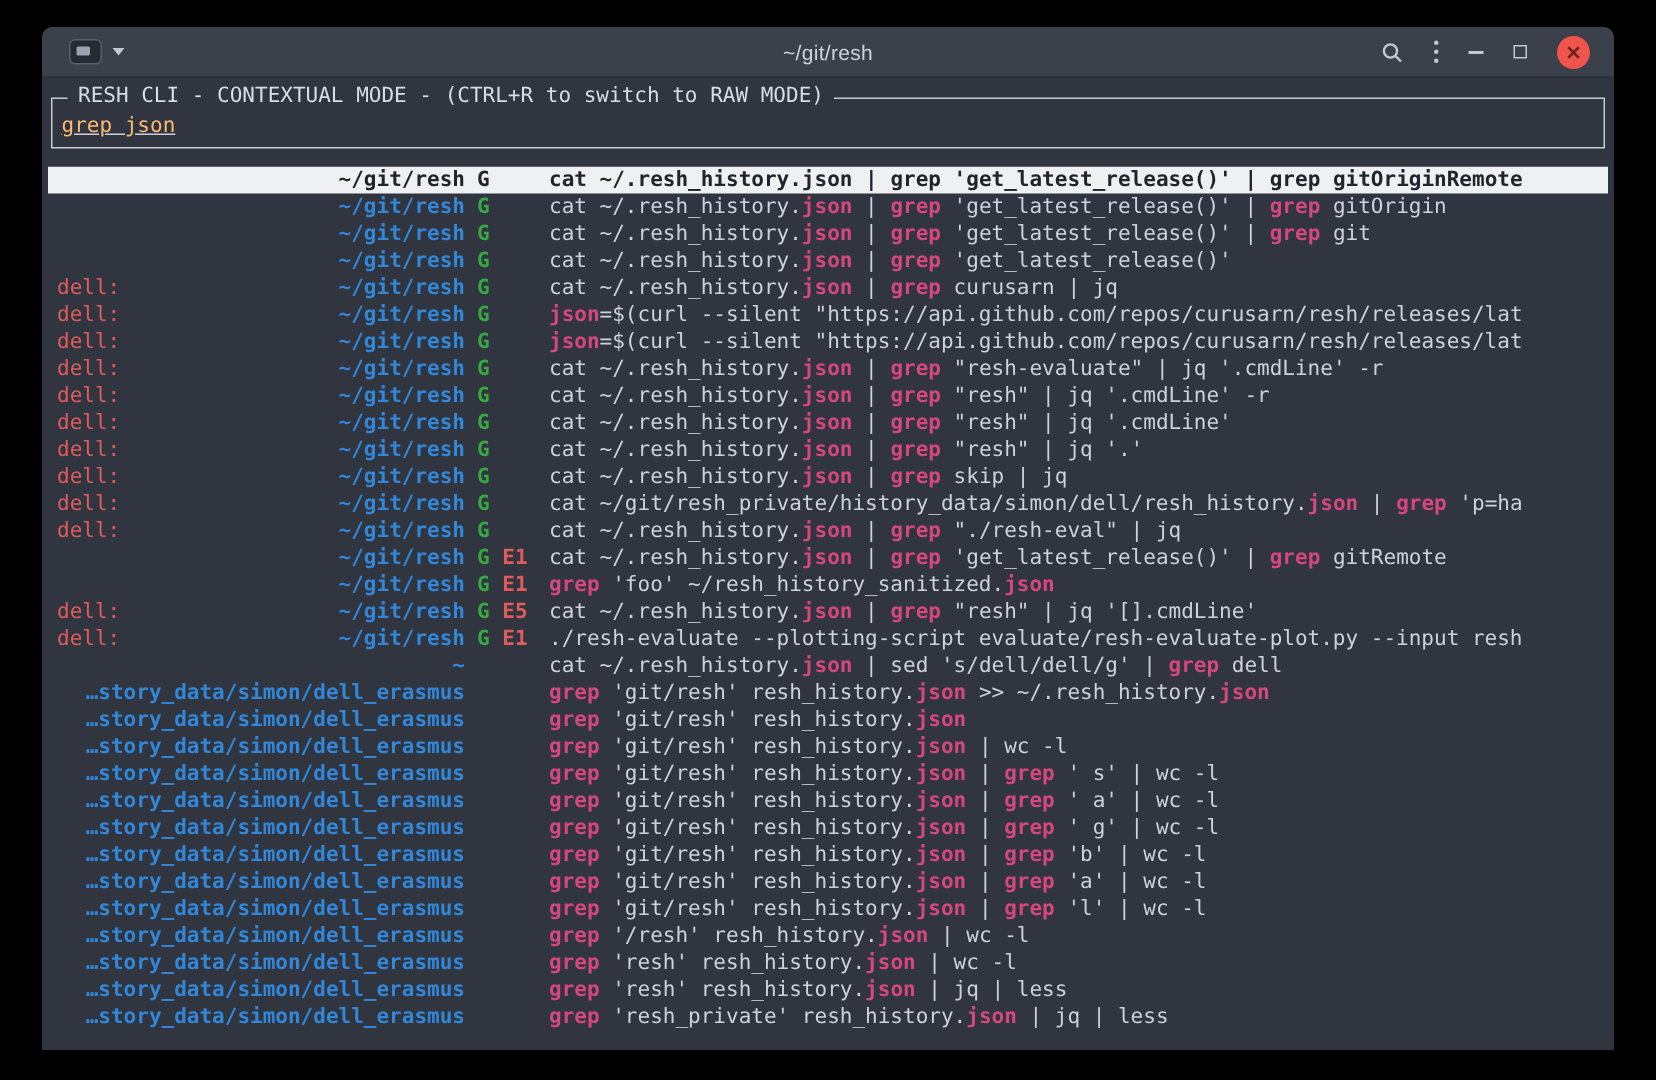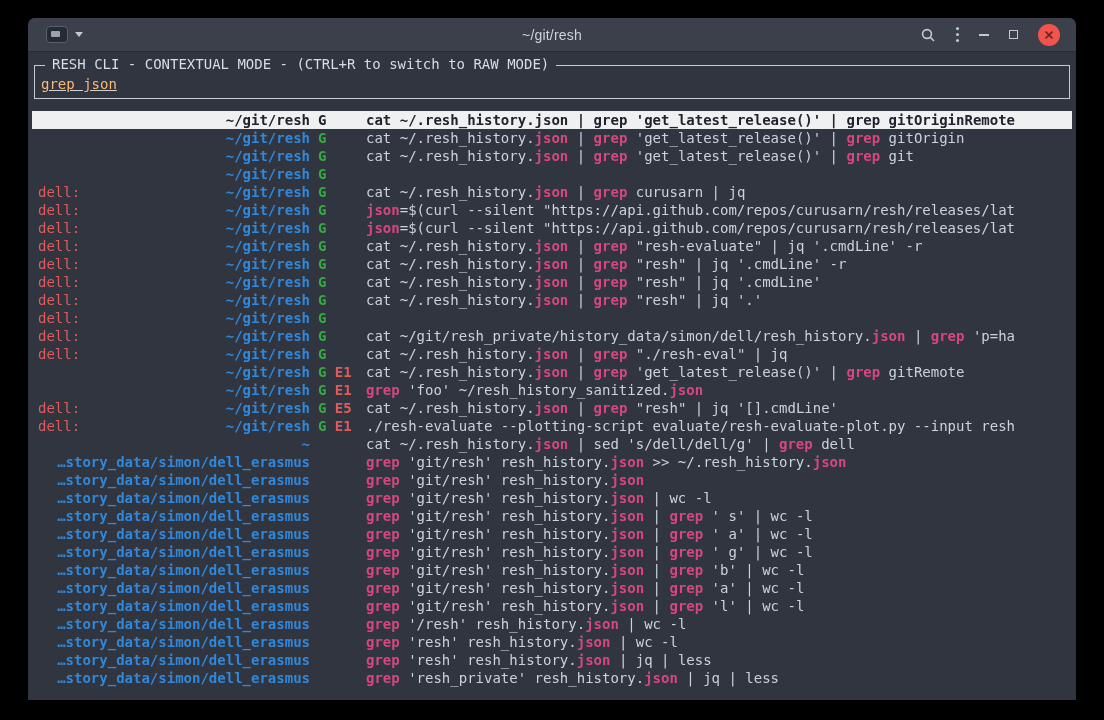--- a/index.html
+++ b/index.html
@@ -90,29 +90,29 @@
 
   <div class="terminal">
     <div class="resh-box">
       <span class="box-title">RESH CLI - CONTEXTUAL MODE - (CTRL+R to switch to RAW MODE)</span>
       <div class="query">grep json</div>
     </div>
     <div class="list">
         <div class="row selected"><span class="left"><span class="host"></span><span class="path">~/git/resh</span></span><span class="flags"><span class="flag ok">G</span></span><span class="cmd"><span class="">cat ~/.resh_history.</span><span class="match">json</span><span class=""> | </span><span class="match">grep</span><span class=""> 'get_latest_release()' | </span><span class="match">grep</span><span class=""> gitOriginRemote</span></span></div>
         <div class="row"><span class="left"><span class="host"></span><span class="path">~/git/resh</span></span><span class="flags"><span class="flag ok">G</span></span><span class="cmd"><span class="">cat ~/.resh_history.</span><span class="match">json</span><span class=""> | </span><span class="match">grep</span><span class=""> 'get_latest_release()' | </span><span class="match">grep</span><span class=""> gitOrigin</span></span></div>
         <div class="row"><span class="left"><span class="host"></span><span class="path">~/git/resh</span></span><span class="flags"><span class="flag ok">G</span></span><span class="cmd"><span class="">cat ~/.resh_history.</span><span class="match">json</span><span class=""> | </span><span class="match">grep</span><span class=""> 'get_latest_release()' | </span><span class="match">grep</span><span class=""> git</span></span></div>
-        <div class="row"><span class="left"><span class="host"></span><span class="path">~/git/resh</span></span><span class="flags"><span class="flag ok">G</span></span></div>
+        <div class="row"><span class="left"><span class="host"></span><span class="path">~/git/resh</span></span><span class="flags"><span class="flag ok">G</span></span><span class="cmd"><span class="">cat ~/.resh_history.</span><span class="match">json</span><span class=""> | </span><span class="match">grep</span><span class=""> 'get_latest_release()'</span></span></div>
         <div class="row"><span class="left"><span class="host">dell:</span><span class="path">~/git/resh</span></span><span class="flags"><span class="flag ok">G</span></span><span class="cmd"><span class="">cat ~/.resh_history.</span><span class="match">json</span><span class=""> | </span><span class="match">grep</span><span class=""> curusarn | jq</span></span></div>
         <div class="row"><span class="left"><span class="host">dell:</span><span class="path">~/git/resh</span></span><span class="flags"><span class="flag ok">G</span></span><span class="cmd"><span class="match">json</span><span class="">=$(curl --silent "https://api.github.com/repos/curusarn/resh/releases/lat</span></span></div>
         <div class="row"><span class="left"><span class="host">dell:</span><span class="path">~/git/resh</span></span><span class="flags"><span class="flag ok">G</span></span><span class="cmd"><span class="match">json</span><span class="">=$(curl --silent "https://api.github.com/repos/curusarn/resh/releases/lat</span></span></div>
         <div class="row"><span class="left"><span class="host">dell:</span><span class="path">~/git/resh</span></span><span class="flags"><span class="flag ok">G</span></span><span class="cmd"><span class="">cat ~/.resh_history.</span><span class="match">json</span><span class=""> | </span><span class="match">grep</span><span class=""> "resh-evaluate" | jq '.cmdLine' -r</span></span></div>
         <div class="row"><span class="left"><span class="host">dell:</span><span class="path">~/git/resh</span></span><span class="flags"><span class="flag ok">G</span></span><span class="cmd"><span class="">cat ~/.resh_history.</span><span class="match">json</span><span class=""> | </span><span class="match">grep</span><span class=""> "resh" | jq '.cmdLine' -r</span></span></div>
         <div class="row"><span class="left"><span class="host">dell:</span><span class="path">~/git/resh</span></span><span class="flags"><span class="flag ok">G</span></span><span class="cmd"><span class="">cat ~/.resh_history.</span><span class="match">json</span><span class=""> | </span><span class="match">grep</span><span class=""> "resh" | jq '.cmdLine'</span></span></div>
         <div class="row"><span class="left"><span class="host">dell:</span><span class="path">~/git/resh</span></span><span class="flags"><span class="flag ok">G</span></span><span class="cmd"><span class="">cat ~/.resh_history.</span><span class="match">json</span><span class=""> | </span><span class="match">grep</span><span class=""> "resh" | jq '.'</span></span></div>
-        <div class="row"><span class="left"><span class="host">dell:</span><span class="path">~/git/resh</span></span><span class="flags"><span class="flag ok">G</span></span></div>
+        <div class="row"><span class="left"><span class="host">dell:</span><span class="path">~/git/resh</span></span><span class="flags"><span class="flag ok">G</span></span><span class="cmd"><span class="">cat ~/.resh_history.</span><span class="match">json</span><span class=""> | </span><span class="match">grep</span><span class=""> skip | jq</span></span></div>
         <div class="row"><span class="left"><span class="host">dell:</span><span class="path">~/git/resh</span></span><span class="flags"><span class="flag ok">G</span></span><span class="cmd"><span class="">cat ~/git/resh_private/history_data/simon/dell/resh_history.</span><span class="match">json</span><span class=""> | </span><span class="match">grep</span><span class=""> 'p=ha</span></span></div>
         <div class="row"><span class="left"><span class="host">dell:</span><span class="path">~/git/resh</span></span><span class="flags"><span class="flag ok">G</span></span><span class="cmd"><span class="">cat ~/.resh_history.</span><span class="match">json</span><span class=""> | </span><span class="match">grep</span><span class=""> "./resh-eval" | jq</span></span></div>
         <div class="row"><span class="left"><span class="host"></span><span class="path">~/git/resh</span></span><span class="flags"><span class="flag ok">G</span><span class="flag err"> E1</span></span><span class="cmd"><span class="">cat ~/.resh_history.</span><span class="match">json</span><span class=""> | </span><span class="match">grep</span><span class=""> 'get_latest_release()' | </span><span class="match">grep</span><span class=""> gitRemote</span></span></div>
         <div class="row"><span class="left"><span class="host"></span><span class="path">~/git/resh</span></span><span class="flags"><span class="flag ok">G</span><span class="flag err"> E1</span></span><span class="cmd"><span class="match">grep</span><span class=""> 'foo' ~/resh_history_sanitized.</span><span class="match">json</span></span></div>
         <div class="row"><span class="left"><span class="host">dell:</span><span class="path">~/git/resh</span></span><span class="flags"><span class="flag ok">G</span><span class="flag err"> E5</span></span><span class="cmd"><span class="">cat ~/.resh_history.</span><span class="match">json</span><span class=""> | </span><span class="match">grep</span><span class=""> "resh" | jq '[].cmdLine'</span></span></div>
         <div class="row"><span class="left"><span class="host">dell:</span><span class="path">~/git/resh</span></span><span class="flags"><span class="flag ok">G</span><span class="flag err"> E1</span></span><span class="cmd"><span class="">./resh-evaluate --plotting-script evaluate/resh-evaluate-plot.py --input resh</span></span></div>
         <div class="row"><span class="left"><span class="host"></span><span class="path">~</span></span><span class="flags"></span><span class="cmd"><span class="">cat ~/.resh_history.</span><span class="match">json</span><span class=""> | sed 's/dell/dell/g' | </span><span class="match">grep</span><span class=""> dell</span></span></div>
         <div class="row"><span class="left"><span class="host"></span><span class="path">…story_data/simon/dell_erasmus</span></span><span class="flags"></span><span class="cmd"><span class="match">grep</span><span class=""> 'git/resh' resh_history.</span><span class="match">json</span><span class=""> &gt;&gt; ~/.resh_history.</span><span class="match">json</span></span></div>
         <div class="row"><span class="left"><span class="host"></span><span class="path">…story_data/simon/dell_erasmus</span></span><span class="flags"></span><span class="cmd"><span class="match">grep</span><span class=""> 'git/resh' resh_history.</span><span class="match">json</span></span></div>
         <div class="row"><span class="left"><span class="host"></span><span class="path">…story_data/simon/dell_erasmus</span></span><span class="flags"></span><span class="cmd"><span class="match">grep</span><span class=""> 'git/resh' resh_history.</span><span class="match">json</span><span class=""> | wc -l</span></span></div>

